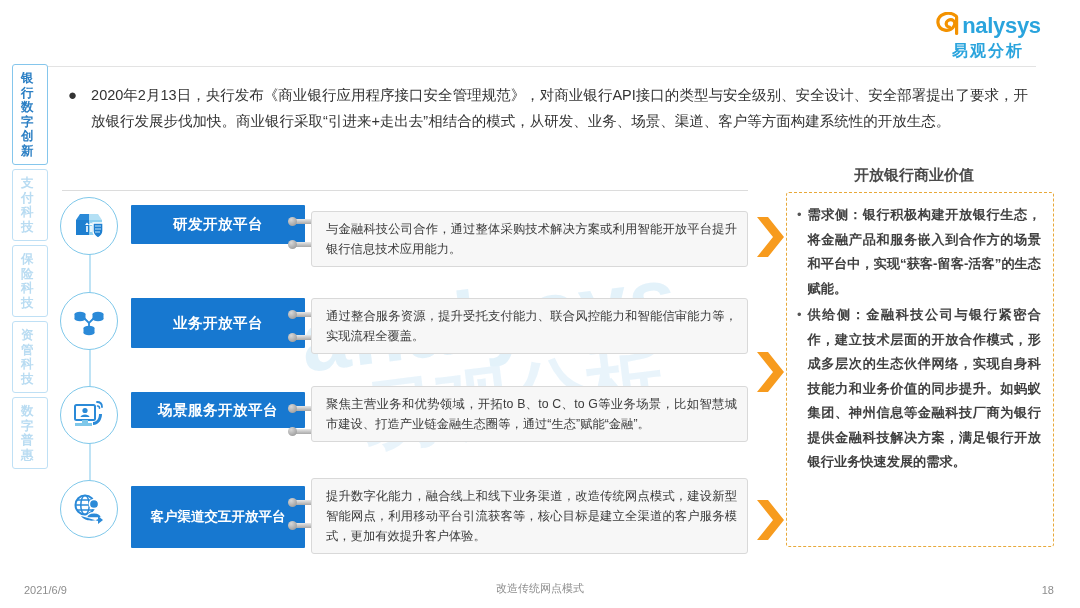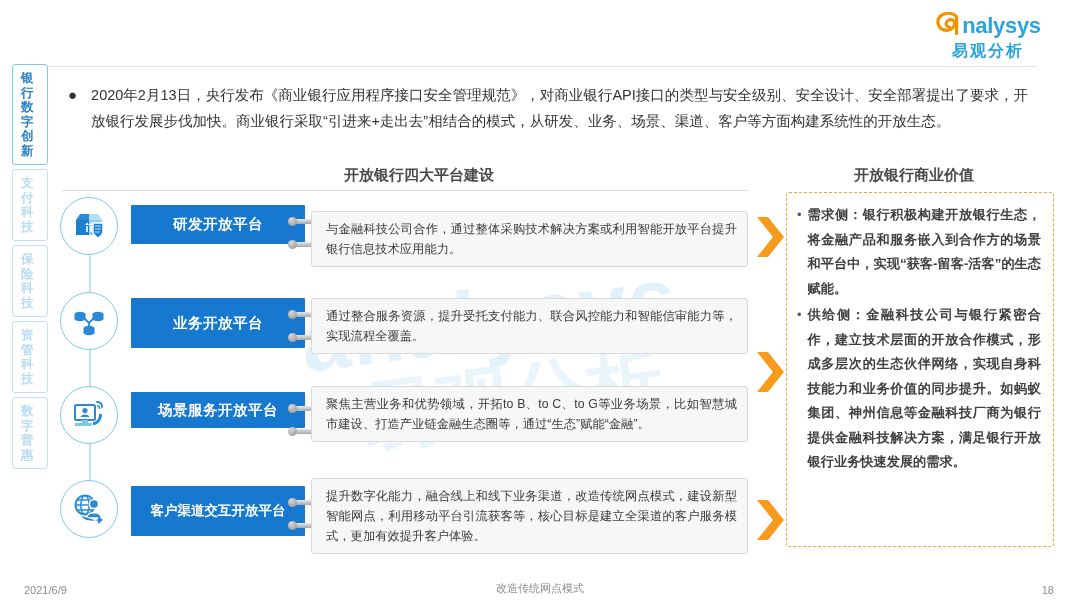--- a/index.html
+++ b/index.html
@@ -289,21 +289,20 @@
       <span>保险科技</span>
     </div>
     <div class="tab">
       <span>资管科技</span>
     </div>
     <div class="tab">
       <span>数字普惠</span>
     </div>
   </div>
 
-  <div class="col-head" style="left:344px; top:166px;">开放银行四大平台建设</div>
   <div class="col-rule" style="left:62px; top:190px; width:686px; background:#dcdcdc;"></div>
 
   <div class="col-head" style="left:854px; top:166px;">开放银行商业价值</div>
 
   <div class="spine"></div>
 
   <div class="row" style="top:0;">
     <div class="node" style="top:197px;">
       <svg width="34" height="34" viewBox="0 0 34 34">
         <path d="M4 11 L17 11 L17 26 L4 26 Z" fill="#1e7fd0"></path>
@@ -407,21 +406,21 @@
     <div class="node" style="top:480px;">
       <svg width="34" height="34" viewBox="0 0 34 34">
         <circle cx="13" cy="13" r="9.5" fill="none" stroke="#2b8ad8" stroke-width="2"></circle>
         <ellipse cx="13" cy="13" rx="4.2" ry="9.5" fill="none" stroke="#2b8ad8" stroke-width="1.5"></ellipse>
         <path d="M3.6 13 L22.4 13 M5 8 L21 8 M5 18 L21 18" stroke="#2b8ad8" stroke-width="1.4"></path>
         <circle cx="22" cy="12" r="4.6" fill="#2b8ad8" stroke="#fff" stroke-width="1.5"></circle>
         <path d="M14.5 26 C15 19, 29 19, 29.5 26 Z" fill="#2b8ad8" stroke="#fff" stroke-width="1.5"></path>
         <path d="M9 24 C12 29, 22 30, 26 27 L26 24 L31 28 L26 32 L26 29" fill="#2b8ad8"></path>
       </svg>
     </div>
-    <div class="chip narrow" style="top:486px; height:50px;text-align:right;">
+    <div class="chip narrow" style="top:486px; height:62px;text-align:right;">
       <span>客户渠道交互开放平台</span>
     </div>
     <div class="dumb" style="left:288px; top:498px;">
       <div class="bar"></div>
         <div class="k l"></div>
         <div class="k r"></div>
     </div>
     <div class="dumb" style="left:288px; top:521px;">
       <div class="bar"></div>
         <div class="k l"></div>

